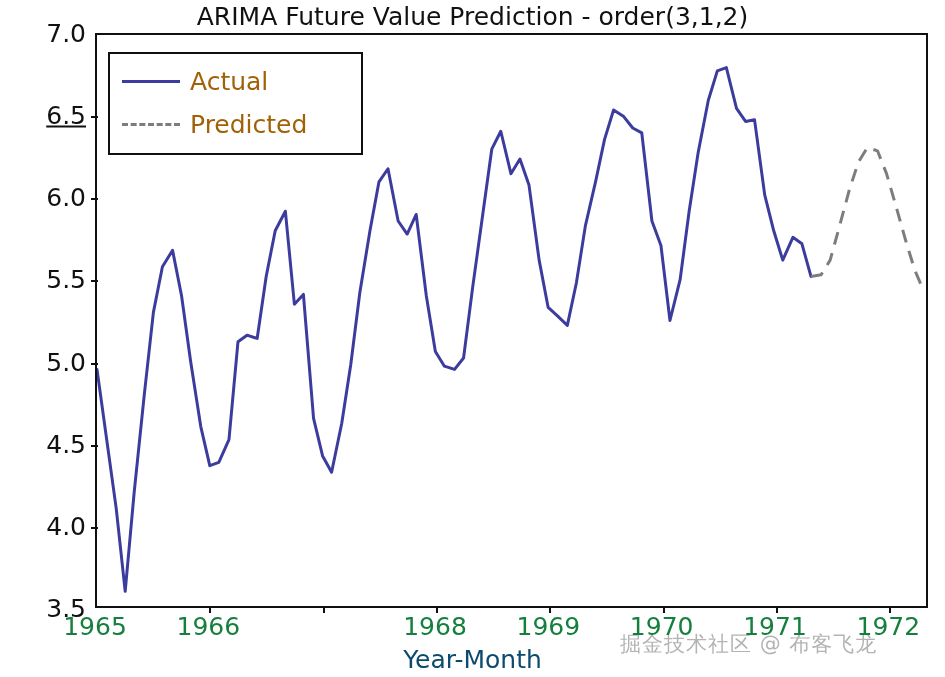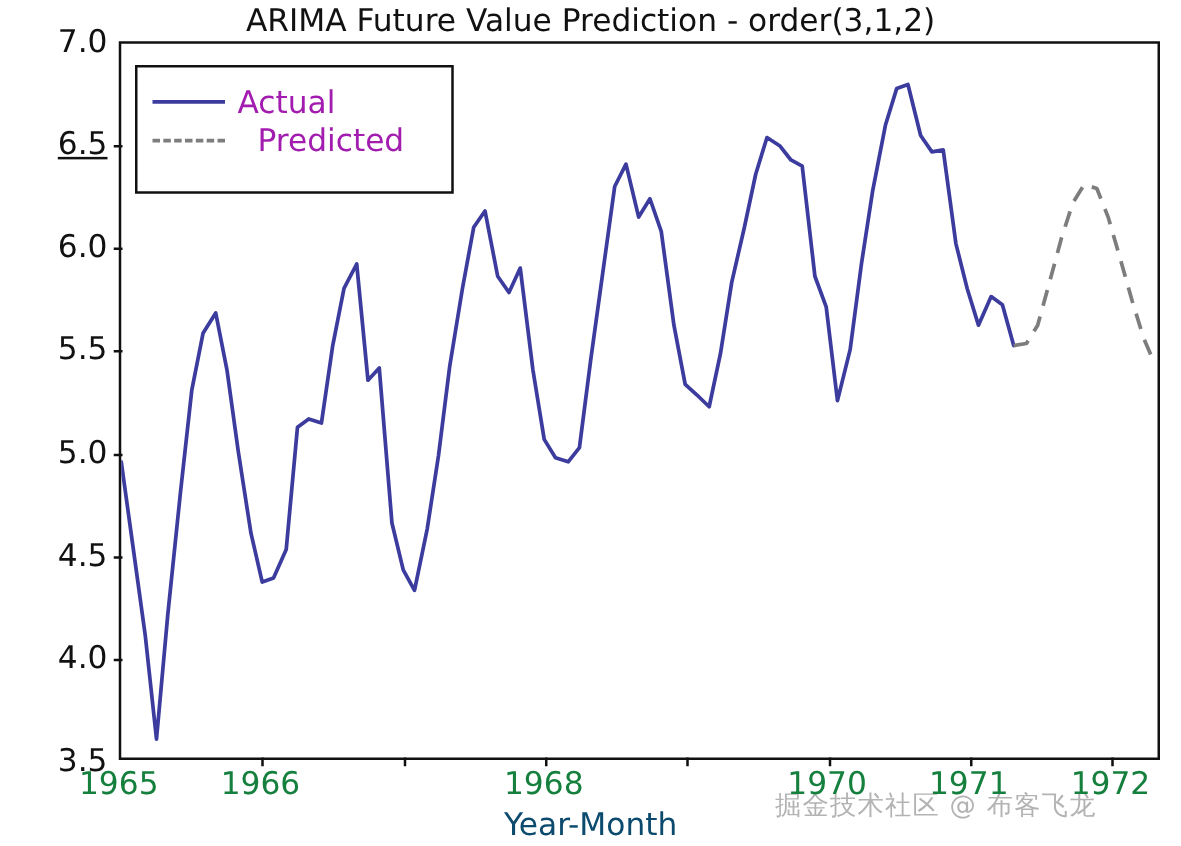--- a/index.html
+++ b/index.html
@@ -121,21 +121,21 @@
   }
   .legend-row {
     position: absolute;
     left: 0;
     width: 100%;
     height: 48px;
     display: flex;
     align-items: center;
   }
   #legend-row-actual { top: 3px; }
-  #legend-row-predicted { top: 34px; gap: 16px; }
+  #legend-row-predicted { top: 46px; }
   .legend-swatch {
     width: 58px;
     height: 20px;
     margin-left: 12px;
     margin-right: 10px;
     flex: none;
     position: relative;
   }
   .legend-swatch .lsline {
     position: absolute;
@@ -144,21 +144,21 @@
     width: 58px;
     height: 3px;
   }
   .legend-swatch .lsline.solid { background: #3c3c9e; }
   .legend-swatch .lsline.dashed {
     height: 0;
     border-top: 3px dashed #7d7d7d;
   }
   .legend-text {
     font-size: 25px;
-    color: #a21caf;
+    color: #a16207;
     white-space: nowrap;
   }
   #watermark {
     position: absolute;
     left: 620px;
     top: 630px;
     font-size: 21px;
     color: #9a9a9a;
     opacity: 0.75;
     white-space: nowrap;
@@ -220,16 +220,17 @@
       </span>
       <span class="legend-text">Predicted</span>
     </div>
   </div>
 
   <div id="watermark">掘金技术社区 @ 布客飞龙</div>
 
 <div class="xtick-label" style="left: 95px;">1965</div>
     <div class="xtick-label" style="left: 208.333px;">1966</div>
     <div class="xtick-label" style="left: 435px;">1968</div>
+    <div class="xtick-label" style="left: 548.333px;">1969</div>
     <div class="xtick-label" style="left: 661.667px;">1970</div>
     <div class="xtick-label" style="left: 775px;">1971</div>
     <div class="xtick-label" style="left: 888.333px;">1972</div>
   </div>
 
 </body></html>

